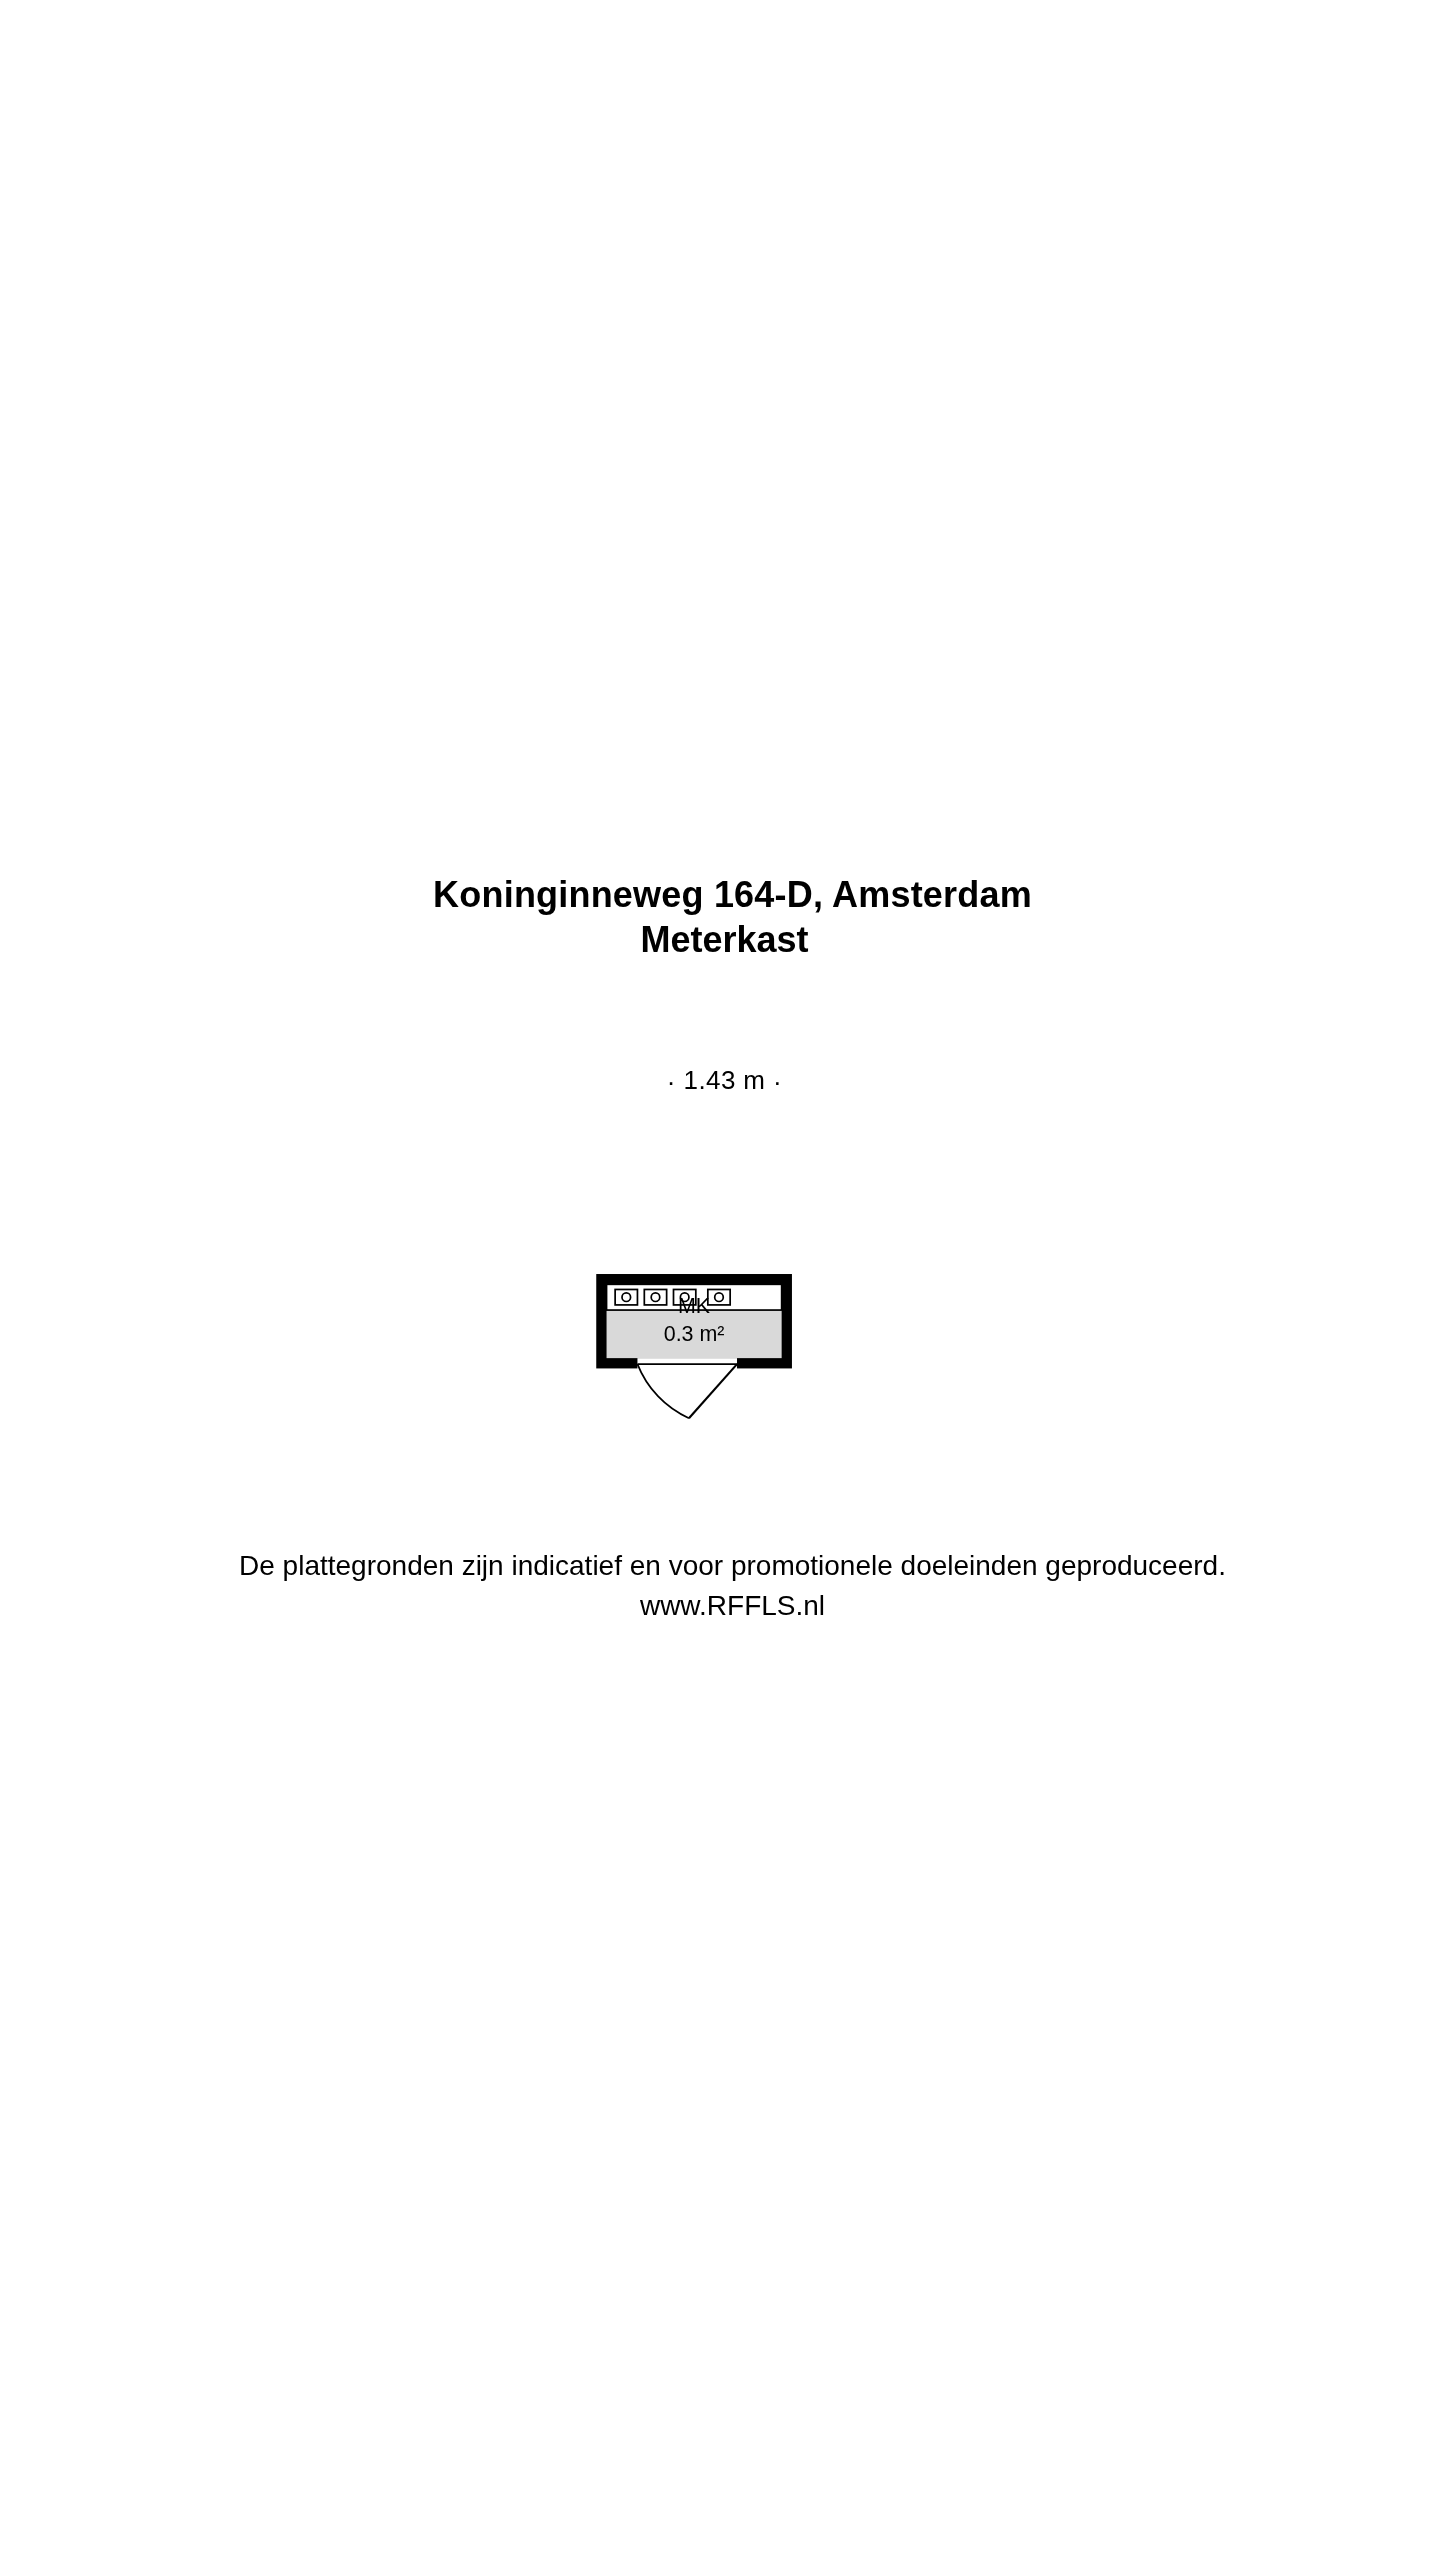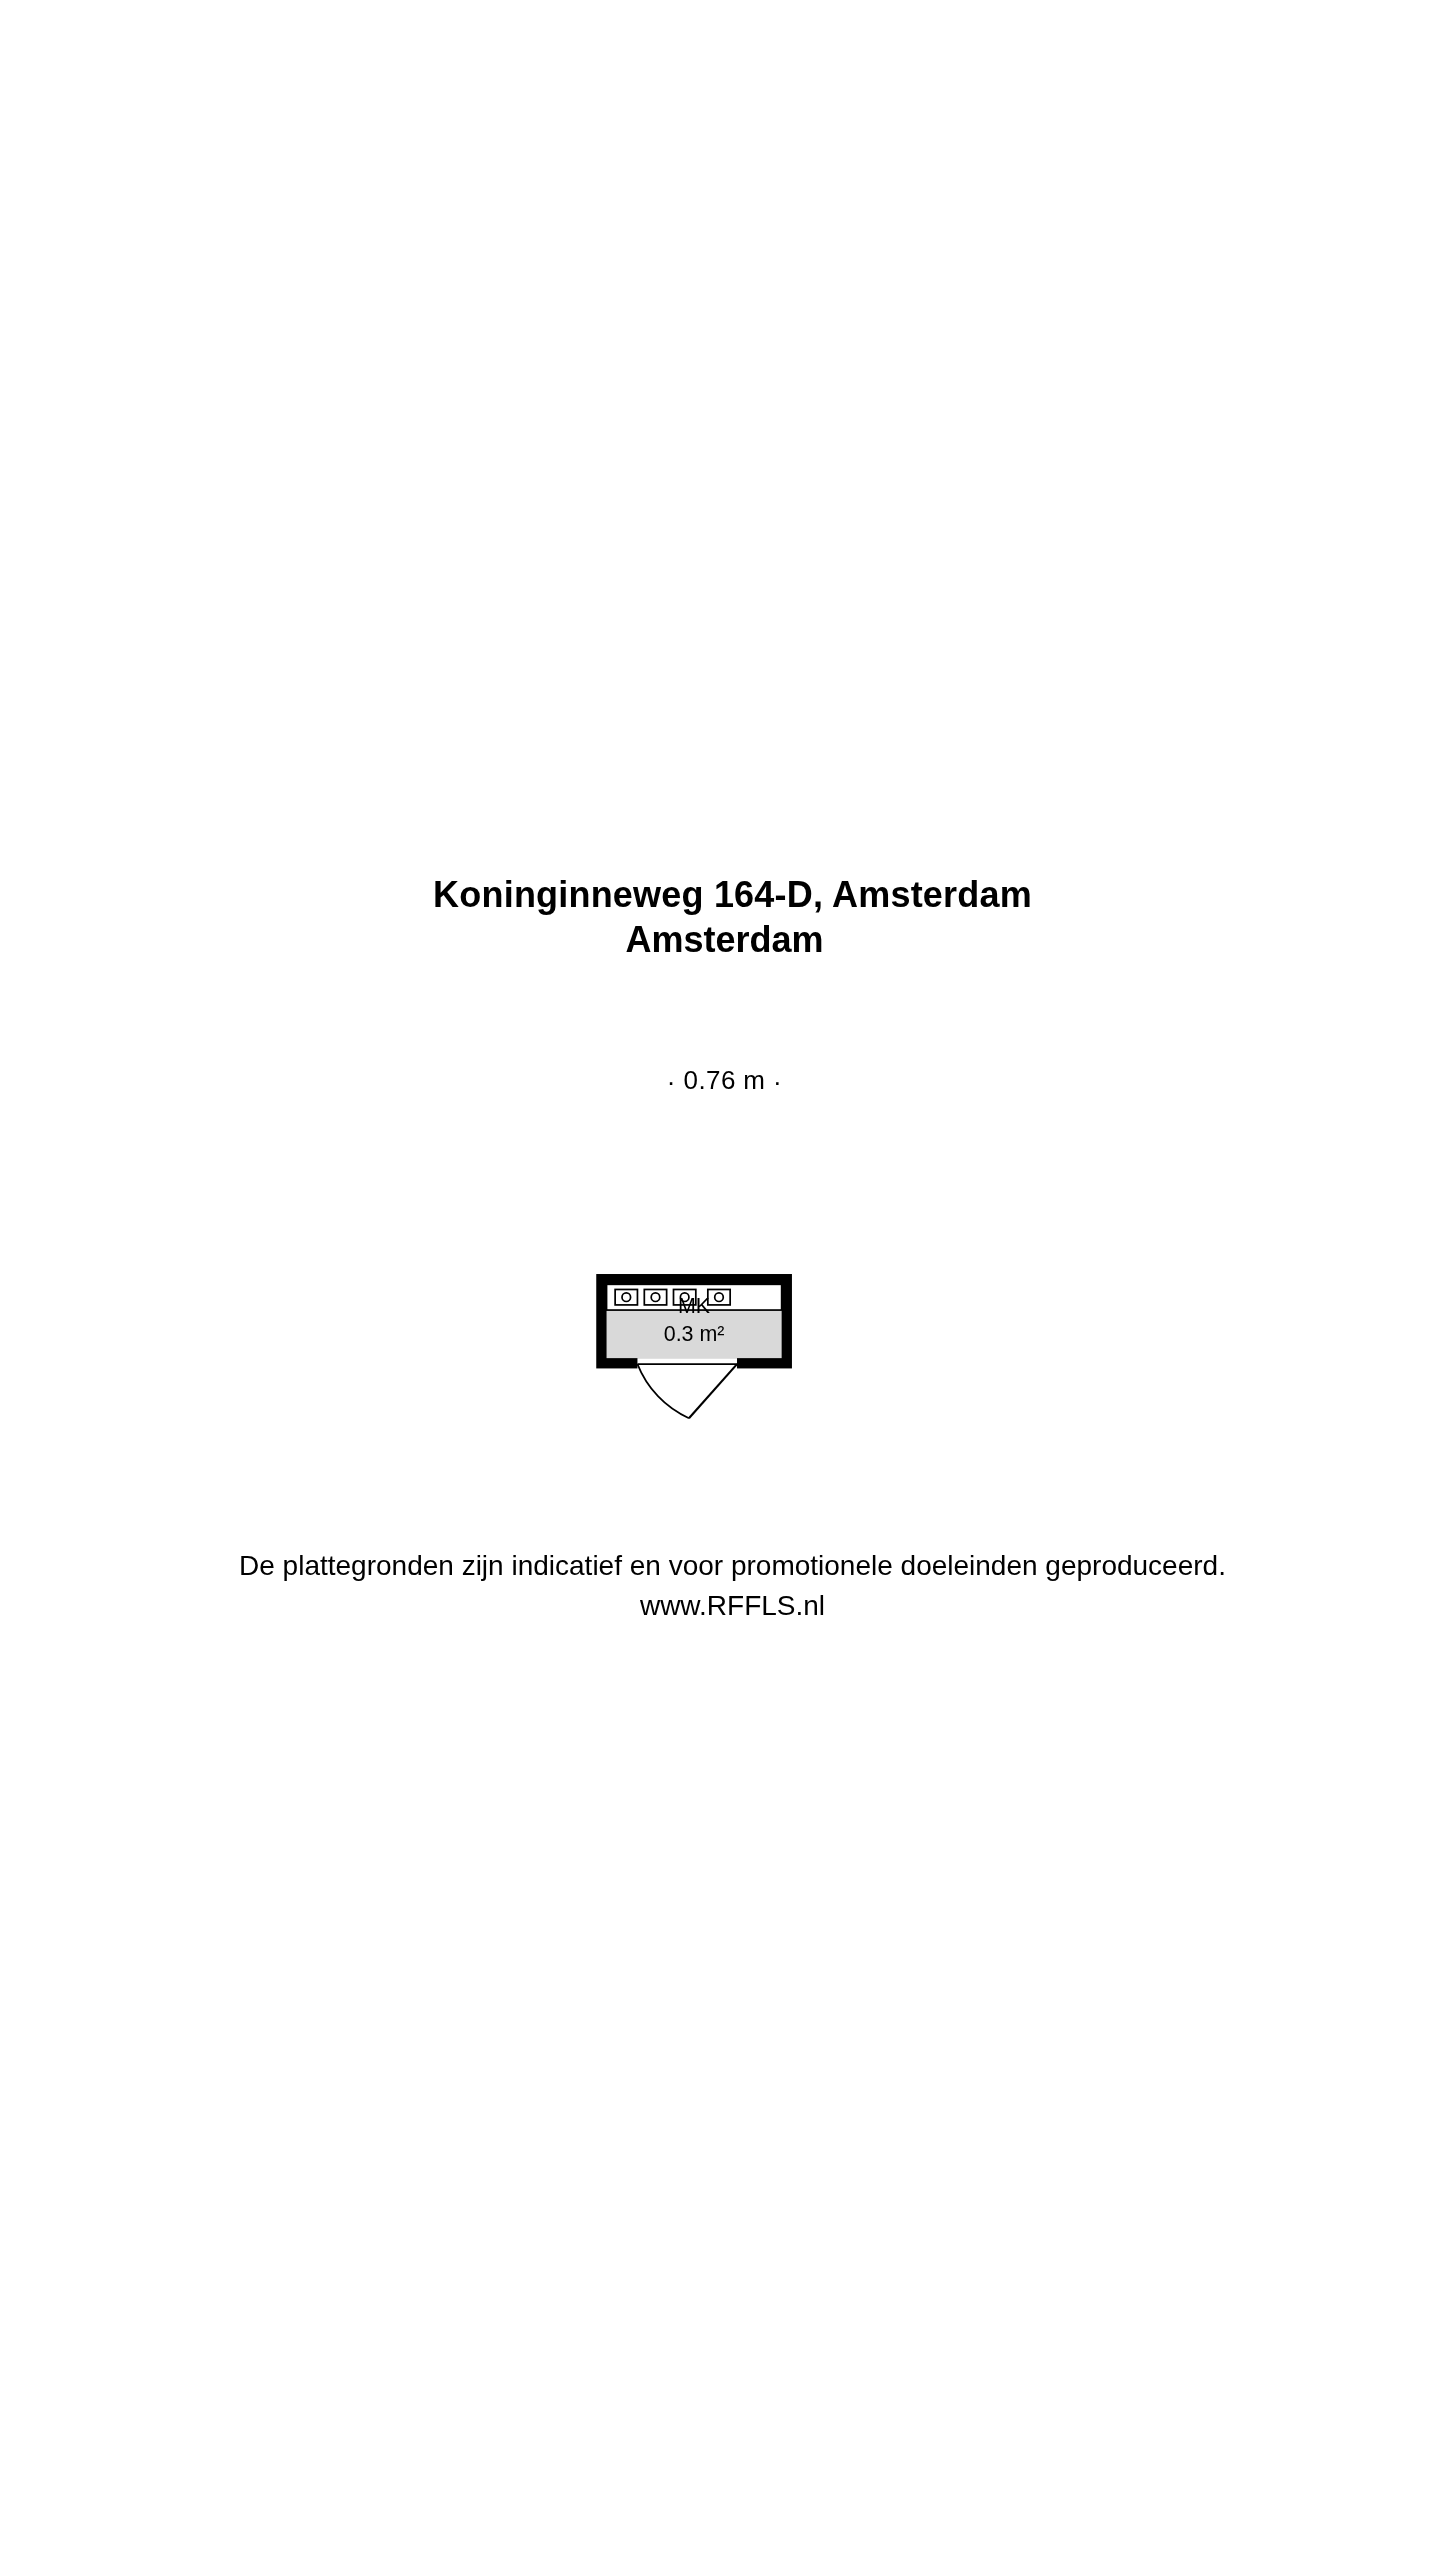--- a/index.html
+++ b/index.html
@@ -99,26 +99,26 @@
     line-height: 40px;
   }
 </style>
 </head>
 <body>
 
 <div class="sheet">
 
   <div class="title-block">
     <div class="title-line1">Koninginneweg 164-D, Amsterdam</div>
-    <div class="title-line2">Amsterdam</div>
+    <div class="title-line2">Meterkast</div>
   </div>
 
   <div class="dim-top">
     <span class="tick">·</span>
-    <span>0.76 m</span>
+    <span>1.43 m</span>
     <span class="tick">·</span>
   </div>
 
   <div class="plan-wrap">
     <svg width="258" height="206" viewBox="0 0 300 240" xmlns="http://www.w3.org/2000/svg">
 
       <rect x="0" y="14" width="228" height="110" fill="#000000"></rect>
 
       <rect x="12" y="26" width="204" height="86" fill="#d9d9d9"></rect>
 

